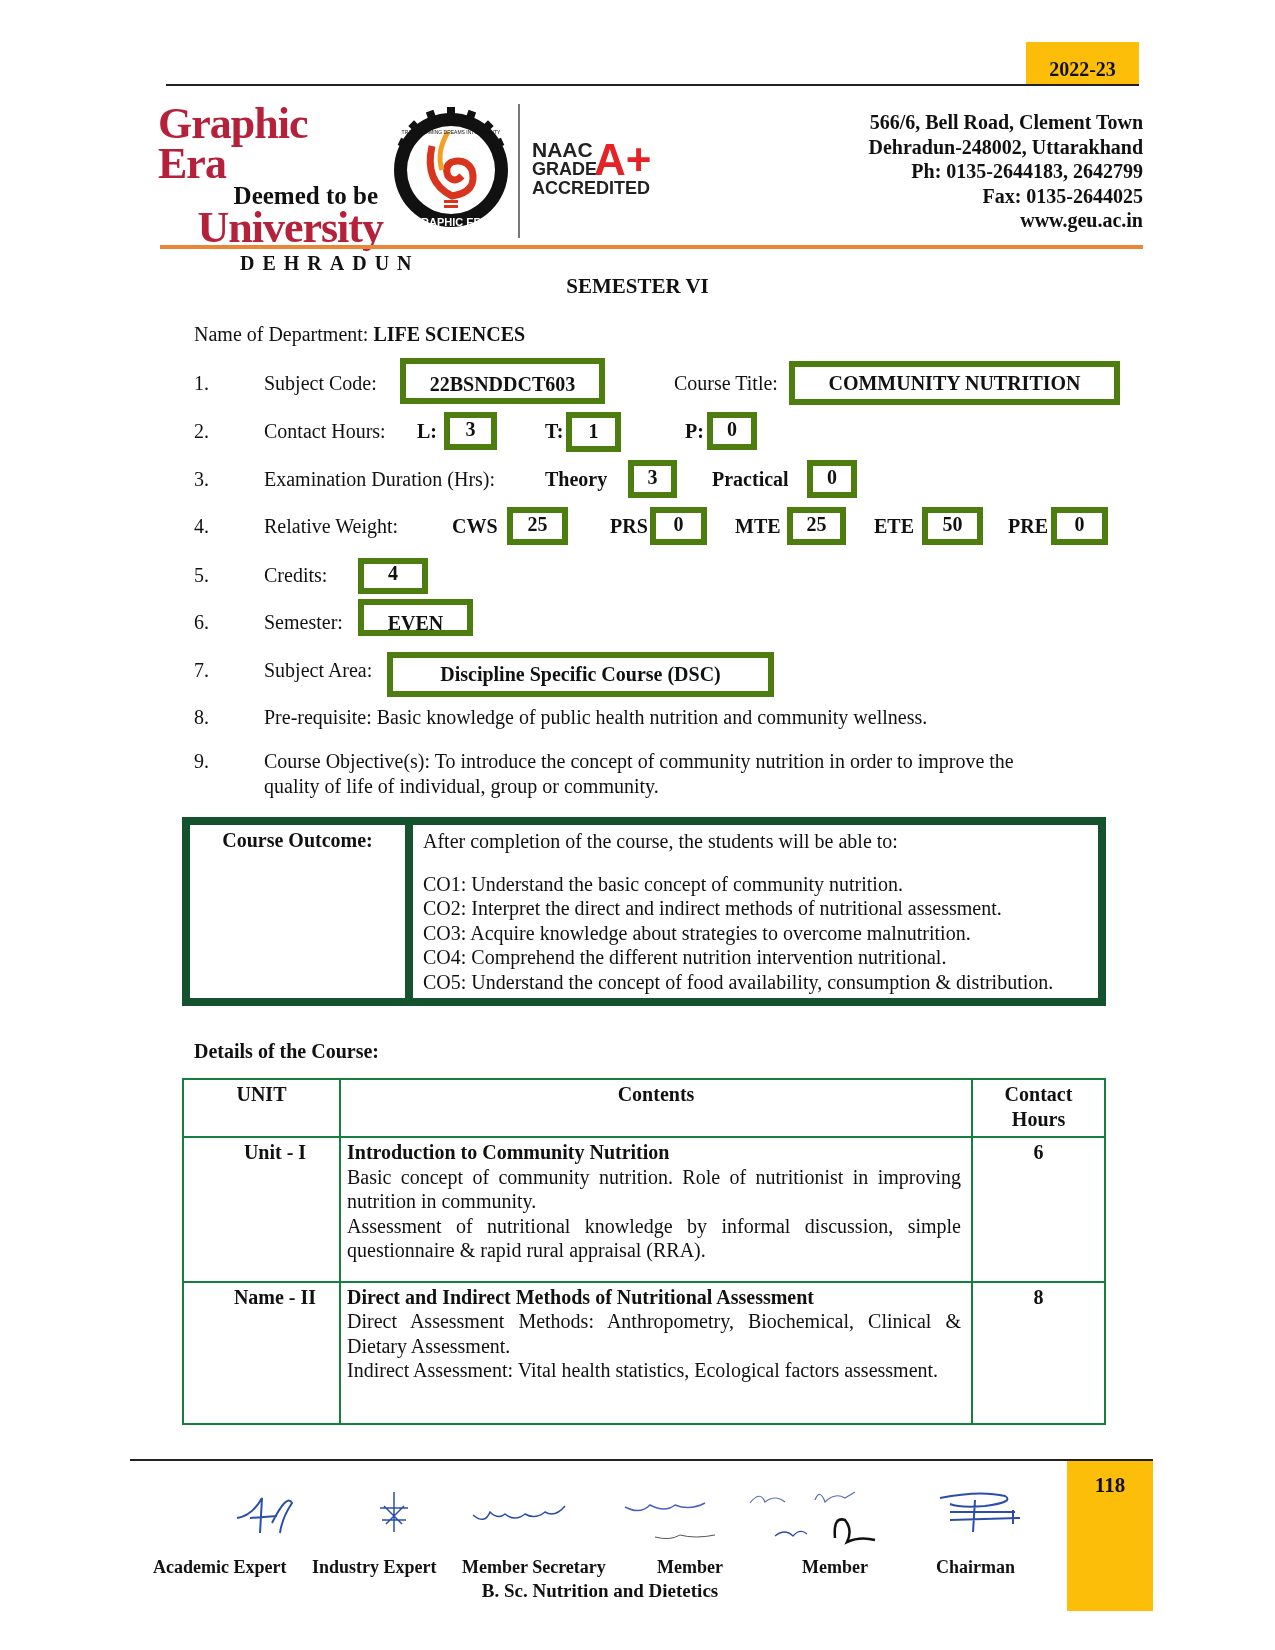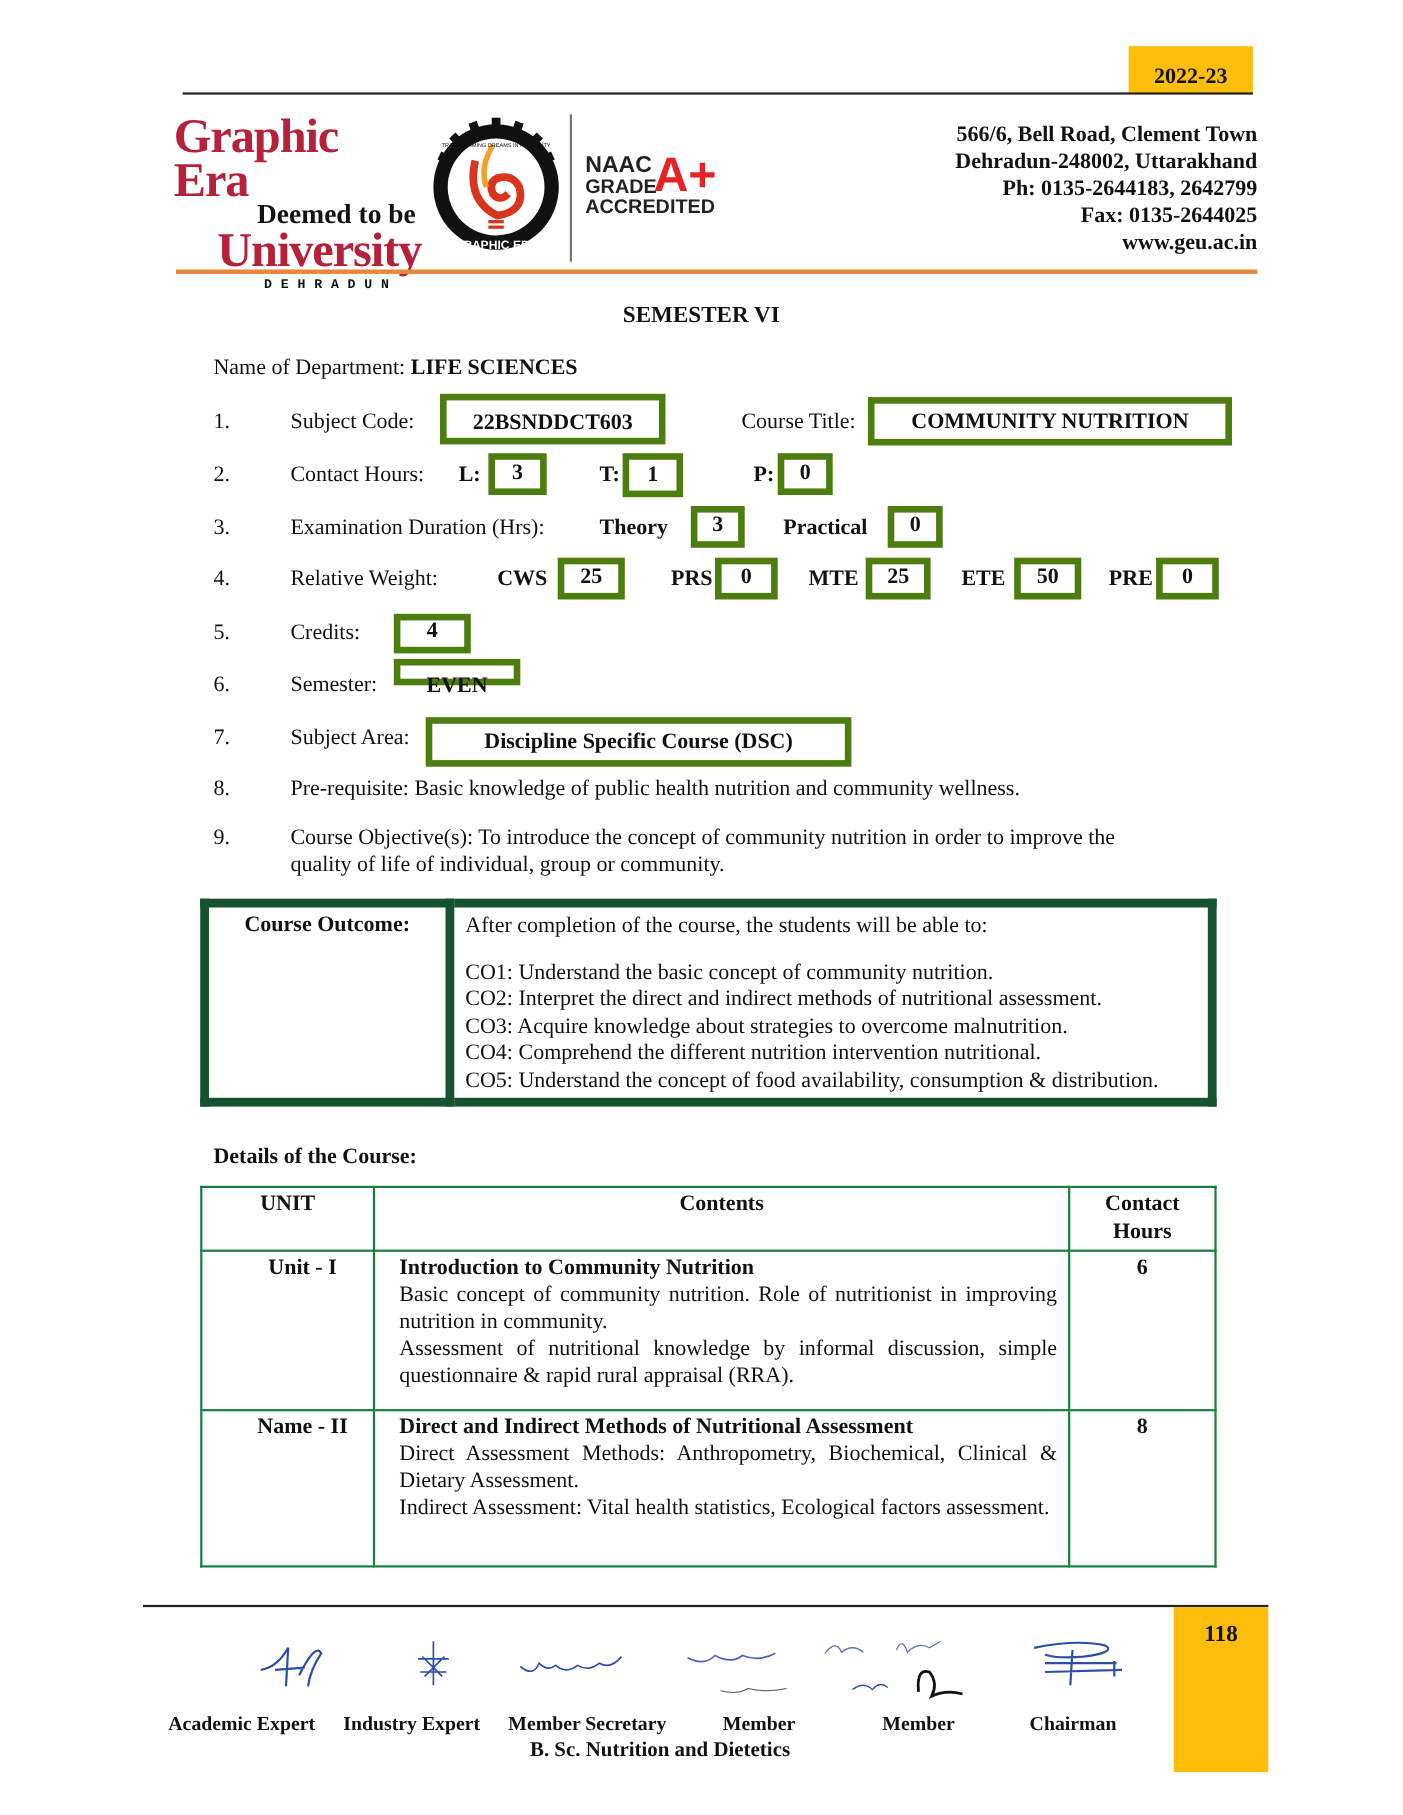--- a/index.html
+++ b/index.html
@@ -8,21 +8,21 @@
   .abs { position:absolute; }
   .b { font-weight:bold; }
   .year-tab { left:1026px; top:42px; width:113px; height:43px; background:#FDBE0A;
               font-weight:bold; font-size:20px; display:flex; align-items:flex-end; justify-content:center; padding-bottom:4px; box-sizing:border-box; }
   .top-rule { left:166px; top:84px; width:973px; height:2px; background:#222; }
   .orange-rule { left:160px; top:245px; width:983px; height:4px; background:#E8873A; }
   .logo-text { left:158px; top:104px; width:225px; }
   .logo-ge { font-family:"Liberation Serif", serif; font-weight:bold; color:#B5213A; font-size:44px; line-height:40px; letter-spacing:-1px; }
   .logo-dtb { font-family:"Liberation Serif", serif; font-weight:bold; color:#111; font-size:25px; line-height:24px; text-align:right; padding-right:5px; }
   .logo-uni { font-family:"Liberation Serif", serif; font-weight:bold; color:#B5213A; font-size:44px; line-height:40px; text-align:right; letter-spacing:-1px; }
-  .logo-deh { font-family:Liberation Mono, monospace; font-weight:bold; font-size:12px; letter-spacing:8px; margin-top:4px; padding-left:82px; }
+  .logo-deh { font-family:Liberation Serif, serif; font-weight:bold; font-size:20px; letter-spacing:8px; margin-top:4px; padding-left:82px; }
   .emblem { left:392px; top:104px; width:118px; height:132px; }
   .vline { left:518px; top:104px; width:2px; height:134px; background:#777; }
   .naac { left:532px; top:140px; font-family:"Liberation Sans", sans-serif; font-weight:bold; color:#222; }
   .naac .l1 { font-size:21px; line-height:20px; }
   .naac .l2 { font-size:18px; line-height:18px; }
   .naac .l3 { font-size:18px; line-height:20px; }
   .naac .aplus { position:absolute; left:62px; top:-2px; color:#E52226; font-size:44px; line-height:44px; }
   .address { right:132px; top:110px; text-align:right; font-weight:bold; font-size:20px; line-height:24.5px; }
   .sem-title { left:0; width:1275px; top:274px; text-align:center; font-weight:bold; font-size:21px; }
   .row { font-size:20px; }
@@ -33,21 +33,21 @@
   table { border-collapse:collapse; }
   .co-table { position:absolute; left:182px; top:817px; width:924px; height:189px; }
   .co-table td { border:8px solid #14532d; vertical-align:top; font-size:20px; }
   .co-head { width:213px; text-align:center; font-weight:bold; padding-top:4px; }
   .co-body { padding:4px 10px; line-height:24.5px; }
   .details-title { left:194px; top:1040px; font-weight:bold; font-size:20px; }
   .course-table { position:absolute; left:182px; top:1078px; width:924px; }
   .course-table td, .course-table th { border:2px solid #15803d; vertical-align:top; font-size:20px; line-height:24.5px; }
   .course-table th { font-weight:bold; text-align:center; padding:2px 4px; }
   .course-table .unit { width:126px; text-align:center; font-weight:bold; padding-top:2px;padding-left:28px; }
-  .course-table .contents { text-align:justify; padding:2px 10px 18px 22px; }
+  .course-table .contents { text-align:justify; padding:2px 10px 18px 6px; }
   .course-table .hours { width:123px; text-align:center; font-weight:bold; padding-top:2px; }
   .footer-rule { left:130px; top:1459px; width:1023px; height:2px; background:#222; }
   .page-tab { left:1067px; top:1461px; width:86px; height:150px; background:#FDBE0A; font-weight:bold; font-size:21px; text-align:center; padding-top:12px; box-sizing:border-box; }
   .sig { position:absolute; }
   .roles { position:absolute; top:1557px; font-weight:bold; font-size:18px; white-space:nowrap; }
   .program { left:0; width:1200px; top:1580px; text-align:center; font-weight:bold; font-size:19px; }
 </style>
 </head>
 <body>
 
@@ -144,21 +144,21 @@
 <div class="box low" style="left:922px; top:507px; width:61px; height:38px;">50</div>
 <span class="lbl b" style="left:1008px; top:515px;">PRE</span>
 <div class="box low" style="left:1051px; top:507px; width:57px; height:38px;">0</div>
 
 <span class="num" style="top:564px;">5.</span>
 <span class="lbl" style="left:264px; top:564px;">Credits:</span>
 <div class="box low" style="left:358px; top:558px; width:70px; height:36px;">4</div>
 
 <span class="num" style="top:611px;">6.</span>
 <span class="lbl" style="left:264px; top:611px;">Semester:</span>
-<div class="box" style="left:358px; top:599px; width:115px; height:24px; align-items:flex-start; padding-top:7px;">EVEN</div>
+<div class="box" style="left:358px; top:599px; width:115px; height:37px; align-items:flex-start; padding-top:7px;">EVEN</div>
 
 <span class="num" style="top:659px;">7.</span>
 <span class="lbl" style="left:264px; top:659px;">Subject Area:</span>
 <div class="box" style="left:387px; top:652px; width:387px; height:45px;">Discipline Specific Course (DSC)</div>
 
 <span class="num" style="top:706px;">8.</span>
 <span class="lbl" style="left:264px; top:706px;">Pre-requisite:  Basic knowledge of public health nutrition and community wellness.</span>
 
 <span class="num" style="top:750px;">9.</span>
 <span class="lbl" style="left:264px; top:750px;">Course Objective(s): To introduce the concept of community nutrition in order to improve the</span>

